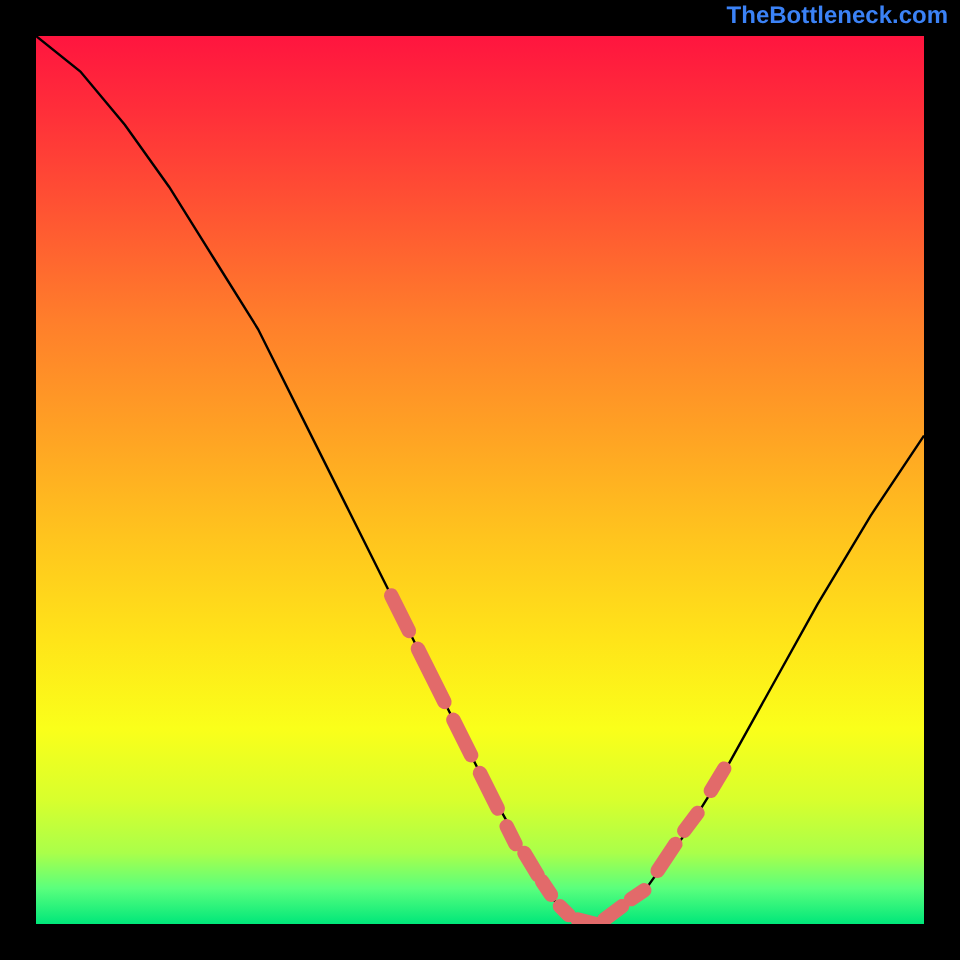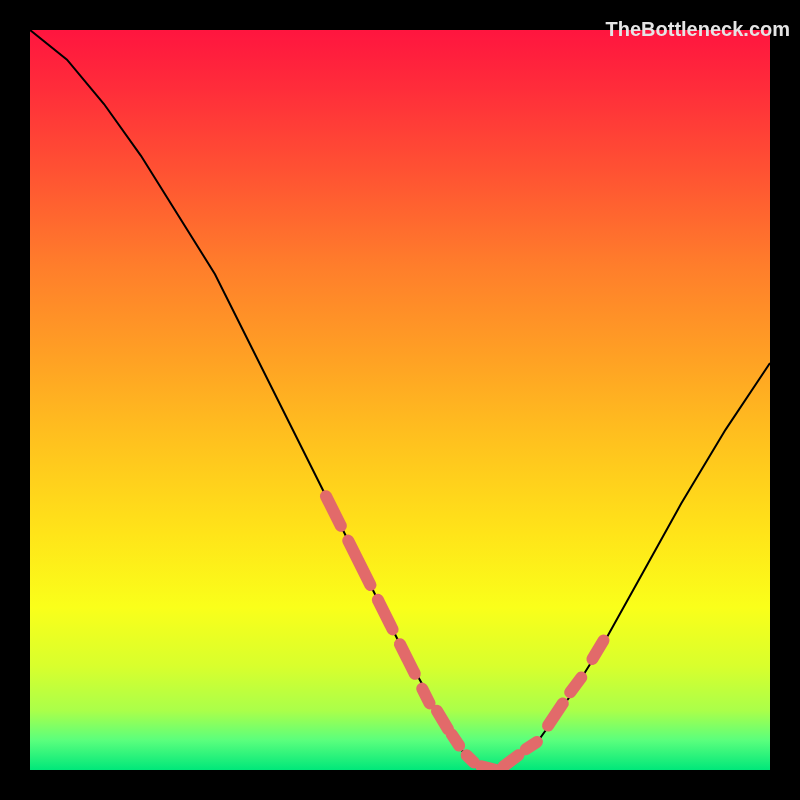--- a/index.html
+++ b/index.html
@@ -6,23 +6,23 @@
   body {
     width: 800px;
     height: 800px;
     background: #000;
     position: relative;
     font-family: Arial, sans-serif;
     overflow: hidden;
   }
   .watermark {
     position: absolute;
-    top: 18px;
+    top: 2px;
     right: 10px;
-    color: #e5e5e5;
+    color: #3b82f6;
     font-size: 20px;
     font-weight: bold;
     z-index: 10;
   }
   .plot-area {
     position: absolute;
     left: 30px;
     top: 30px;
     width: 740px;
     height: 740px;

